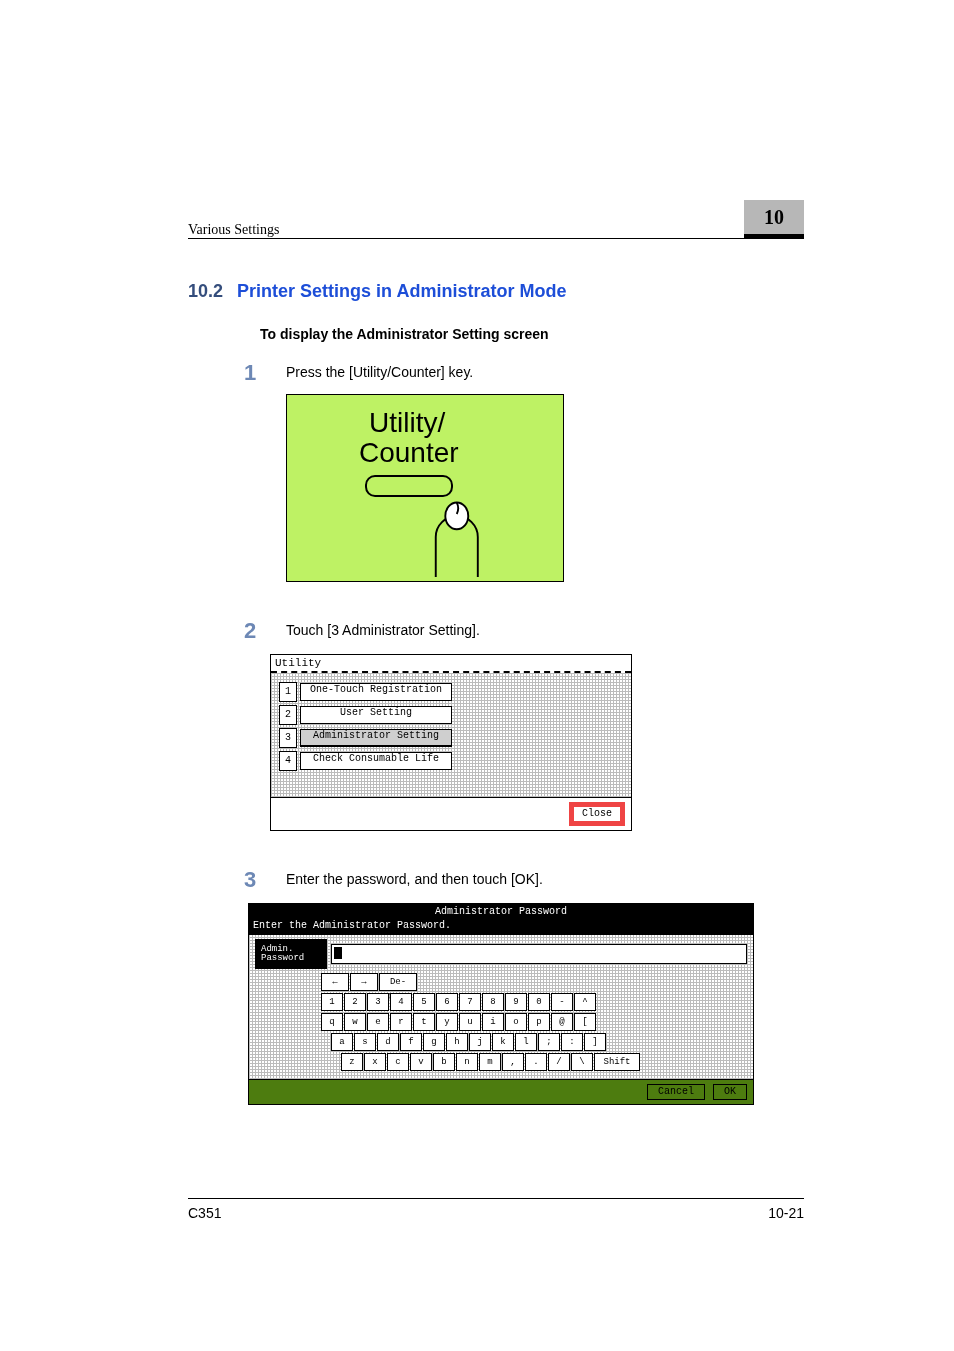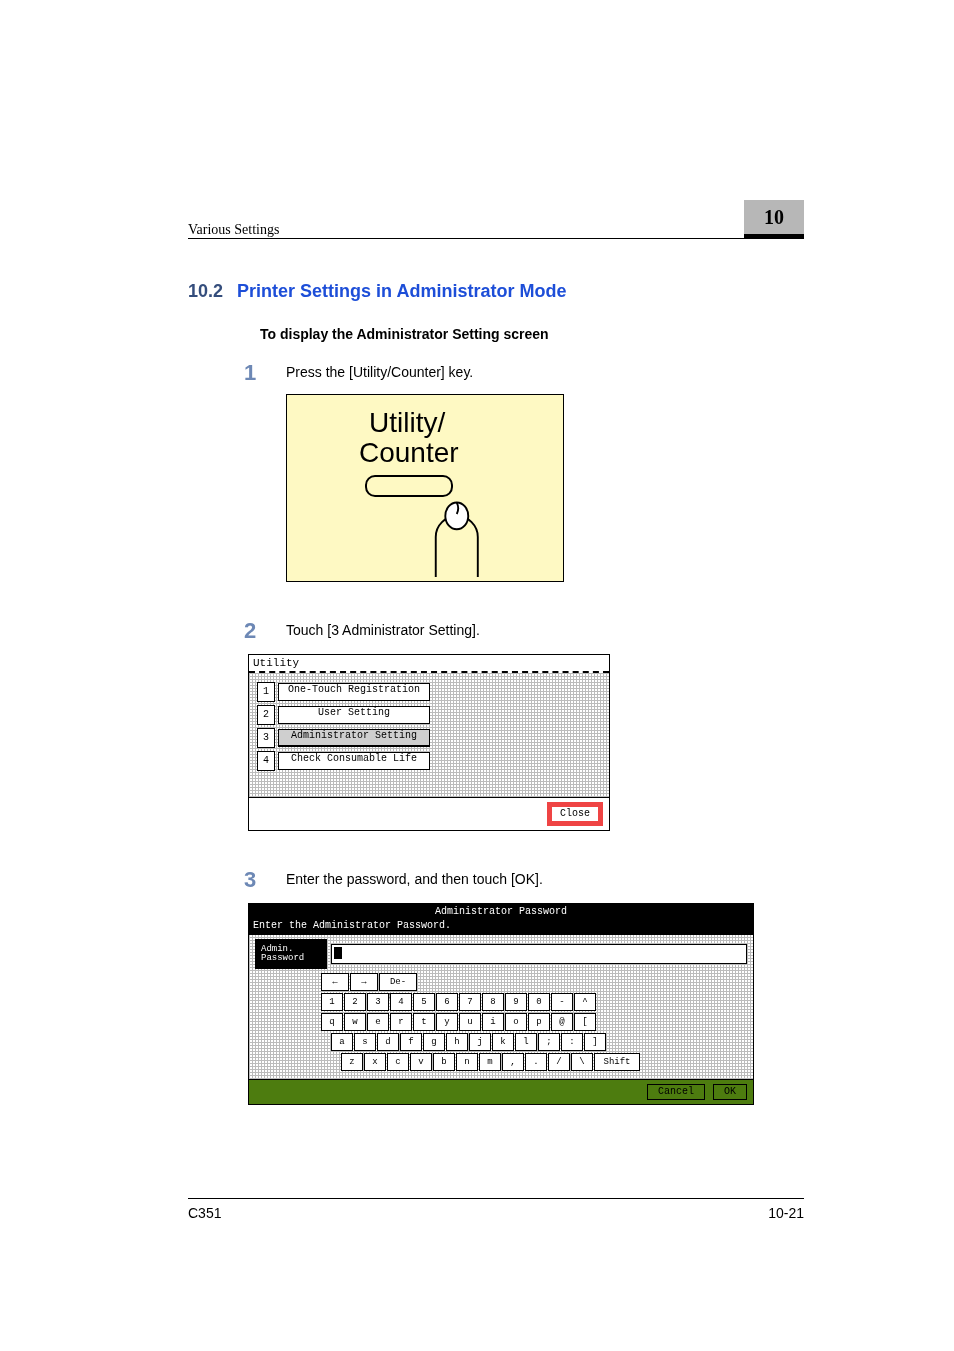--- a/index.html
+++ b/index.html
@@ -94,21 +94,21 @@
 }
 
 
 .illus-box {
   margin-top: 8px;
   margin-left: 98px;
   width: 276px;
   height: 186px;
   border: 1px solid #000;
   position: relative;
-  background: #fef9c3;
+  background: #bef264;
 }
 
 .uc-title1 {
   position: absolute;
   top: 12px;
   left: 82px;
   font-size: 28px;
   font-family: Arial, sans-serif;
 }
 .uc-title2 {
@@ -136,21 +136,21 @@
   height: 86px;
 }
 
 .step-row.mt-big {
   margin-top: 36px;
 }
 
 
 .screenshot1 {
   margin-top: 10px;
-  margin-left: 60px;
+  margin-left: 82px;
   width: 360px;
   border: 1px solid #000;
   font-family: "Courier New", monospace;
   font-size: 10px;
 }
 .screenshot1 .s1-title {
   padding: 2px 4px;
   border-bottom: 2px dashed #000;
   font-size: 11px;
 }

